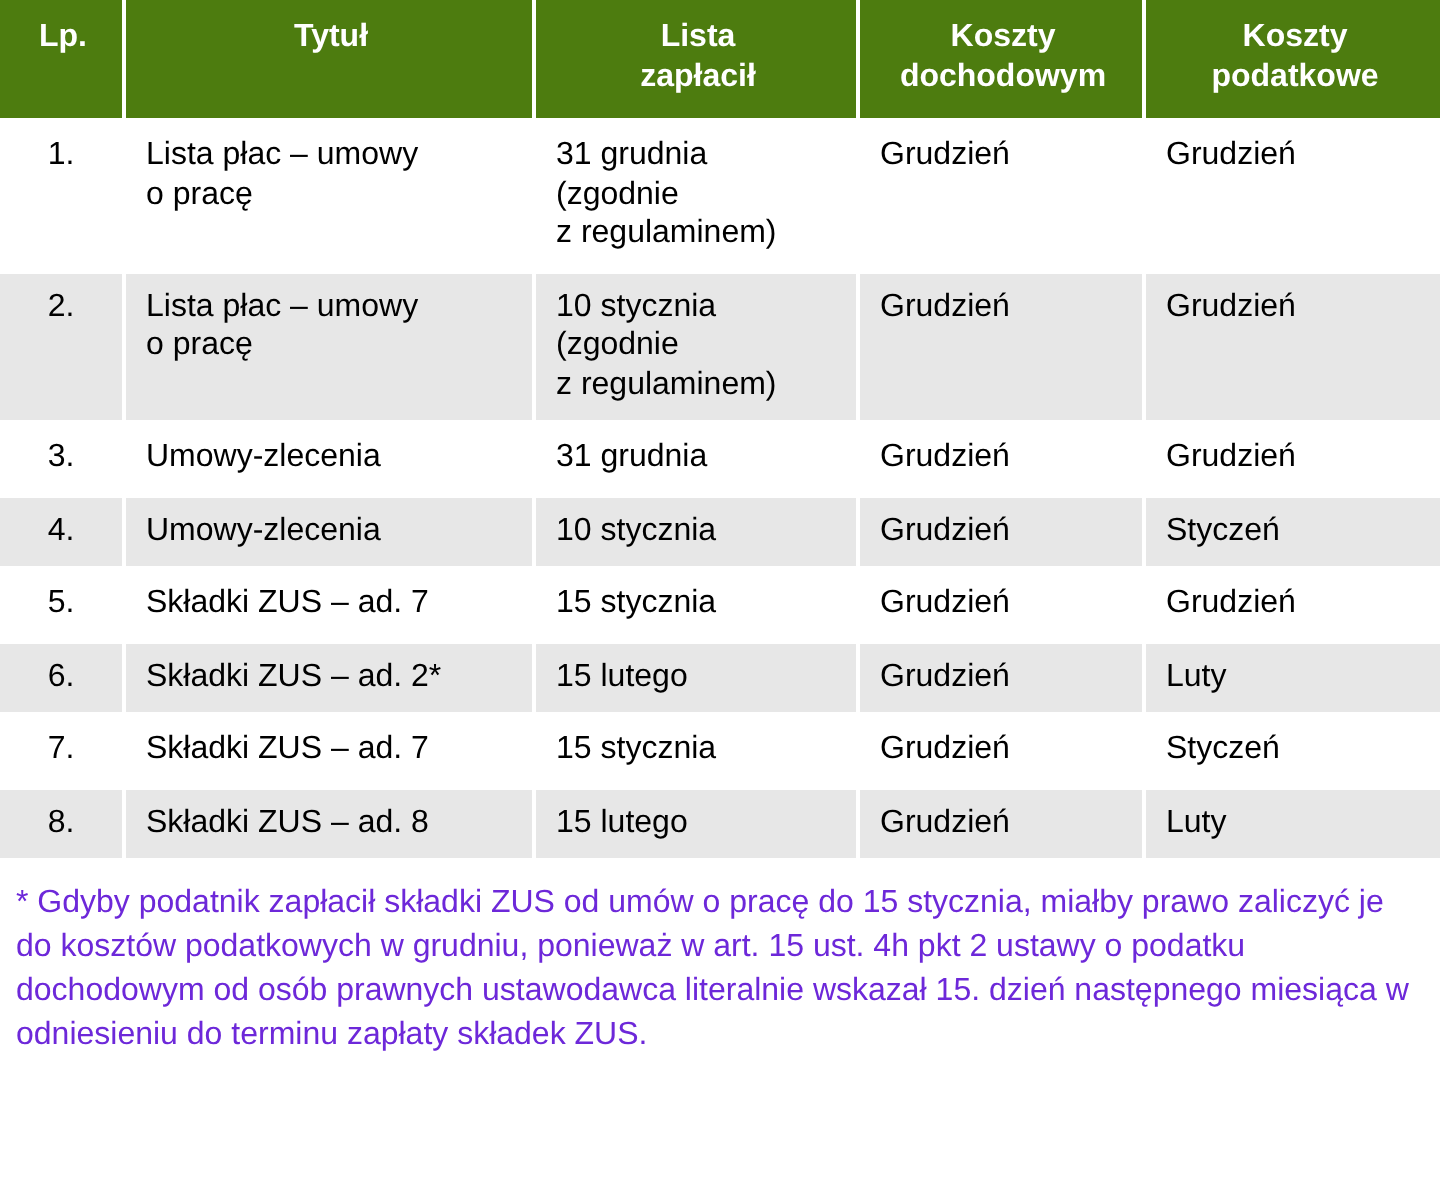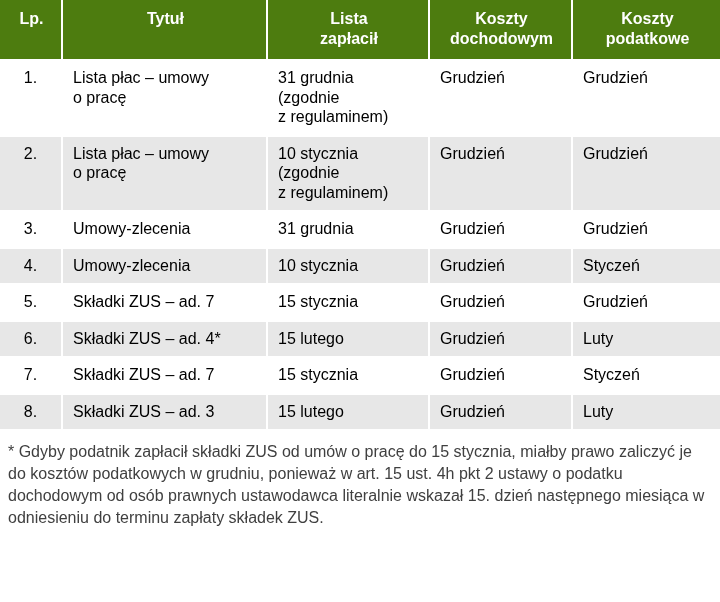--- a/index.html
+++ b/index.html
@@ -60,21 +60,21 @@
     text-align: center;
     padding-left: 0;
     padding-right: 0;
   }
   .nowrap-line { display: block; }
 
   .footnote {
     font-size: 16px;
     line-height: 1.38;
     padding: 10px 14px 8px 8px;
-    color: #404040;
+    color: #6d28d9;
   }
   .footnote p { margin: 0; }
 </style>
 </head>
 <body>
 
 <div class="sheet">
 
   <table class="cost-table">
     <colgroup>
@@ -170,21 +170,21 @@
         <td>
           <span class="nowrap-line">15 stycznia</span>
         </td>
         <td>Grudzień</td>
         <td>Grudzień</td>
       </tr>
 
       <tr class="shaded">
         <td class="num">6.</td>
         <td>
-          <span class="nowrap-line">Składki ZUS – ad. 4*</span>
+          <span class="nowrap-line">Składki ZUS – ad. 2*</span>
         </td>
         <td>
           <span class="nowrap-line">15 lutego</span>
         </td>
         <td>Grudzień</td>
         <td>Luty</td>
       </tr>
 
       <tr>
         <td class="num">7.</td>
@@ -194,21 +194,21 @@
         <td>
           <span class="nowrap-line">15 stycznia</span>
         </td>
         <td>Grudzień</td>
         <td>Styczeń</td>
       </tr>
 
       <tr class="shaded">
         <td class="num">8.</td>
         <td>
-          <span class="nowrap-line">Składki ZUS – ad. 3</span>
+          <span class="nowrap-line">Składki ZUS – ad. 8</span>
         </td>
         <td>
           <span class="nowrap-line">15 lutego</span>
         </td>
         <td>Grudzień</td>
         <td>Luty</td>
       </tr>
 
     </tbody>
   </table>

